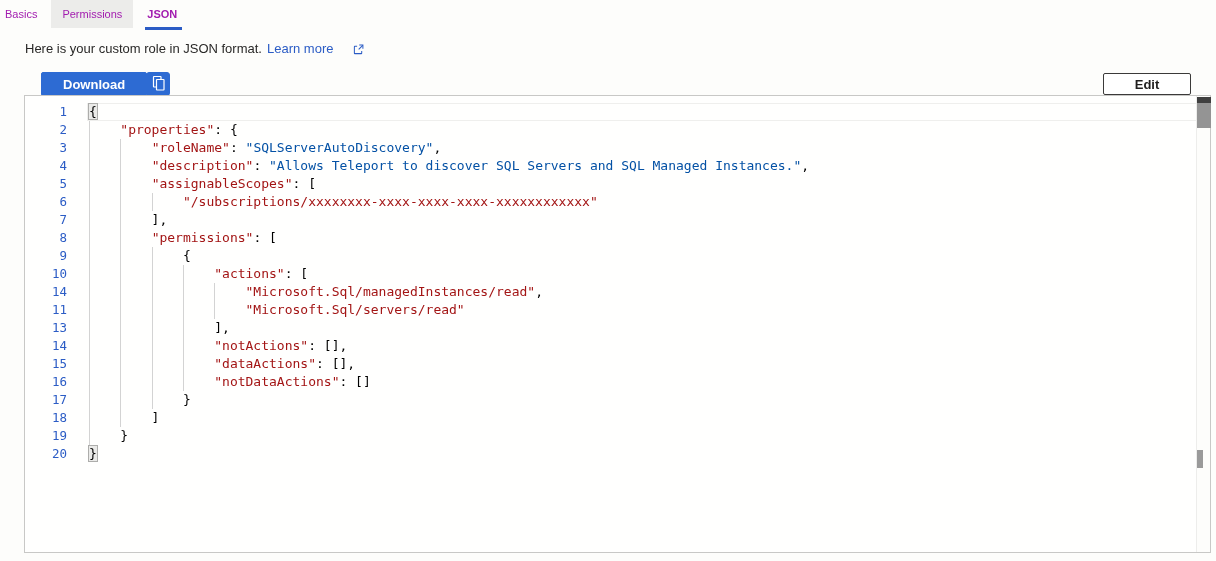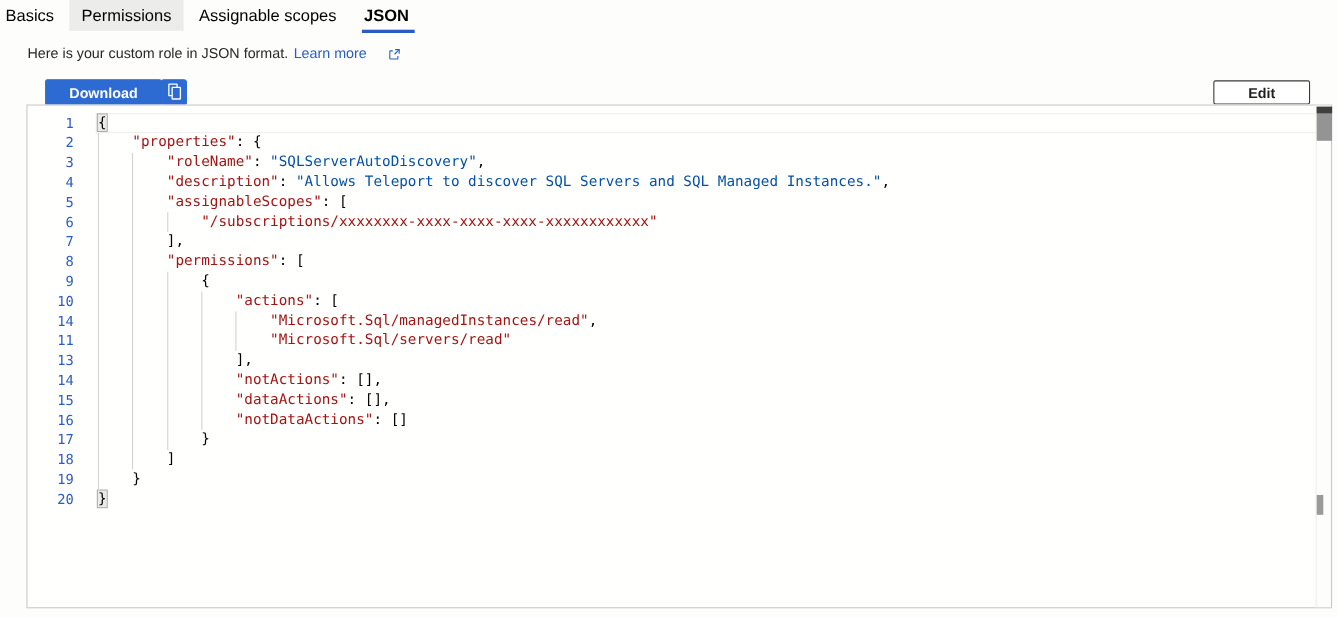--- a/index.html
+++ b/index.html
@@ -2,21 +2,21 @@
 <html><head>
 <meta charset="utf-8">
 <style>
   * { margin:0; padding:0; box-sizing:border-box; }
   html,body { width:1216px; height:561px; background:#fdfdfb; overflow:hidden;
               font-family:"Liberation Sans","DejaVu Sans",sans-serif; }
 
   
   .tabs { display:flex; align-items:stretch; height:28px; padding-left:5px; }
   .tab { position:relative; display:flex; align-items:center; padding:0 11px;
-         font-size:15px; color:#000000; cursor:pointer; margin-right:3px; white-space:nowrap; }
+         font-size:11px; color:#a21caf; cursor:pointer; margin-right:3px; white-space:nowrap; }
   .tab:first-child { padding-left:0; }
   .tab.hl { background:#ececea; }
   .tab.active { font-weight:700; }
   .tab.active::after { content:""; position:absolute; left:9px; right:6px; bottom:-2px;
                        height:3px; background:#2b5cc5; }
 
   
   .desc-row { margin:13px 0 16px 25px; font-size:13px; color:#292827; display:flex; align-items:center; gap:5px; }
   .learn-more { color:#2b5cc5; text-decoration:none; display:inline-flex; align-items:center; gap:20px; cursor:pointer; }
   .ext-icon { width:11px; height:11px; display:inline-block; }
@@ -56,21 +56,20 @@
   .vthumb { position:absolute; top:1px; left:0; width:14px; height:31px; background:#949494; }
   .vcap   { position:absolute; top:0; left:0; width:14px; height:6px; background:#3f3f3f; }
   .vdeco  { position:absolute; left:0; width:6px; height:18px; background:#9a9a9a; }
 </style>
 </head>
 <body>
 
 <nav class="tabs" id="tabs">
     <div class="tab">Basics</div>
     <div class="tab hl">Permissions</div>
-    <div class="tab">Assignable scopes</div>
     <div class="tab active">JSON</div>
   </nav>
 
 <div class="desc-row">
   <span>Here is your custom role in JSON format.</span>
   <a class="learn-more">
     <span>Learn more</span>
     <span class="ext-icon">
       <svg width="11" height="11" viewBox="0 0 12 12">
         <path d="M4.5 2.5 H2 a0.5 0.5 0 0 0 -0.5 0.5 v7 a0.5 0.5 0 0 0 0.5 0.5 h7 a0.5 0.5 0 0 0 0.5 -0.5 V7.5" fill="none" stroke="#2b5cc5" stroke-width="1.1"></path>

